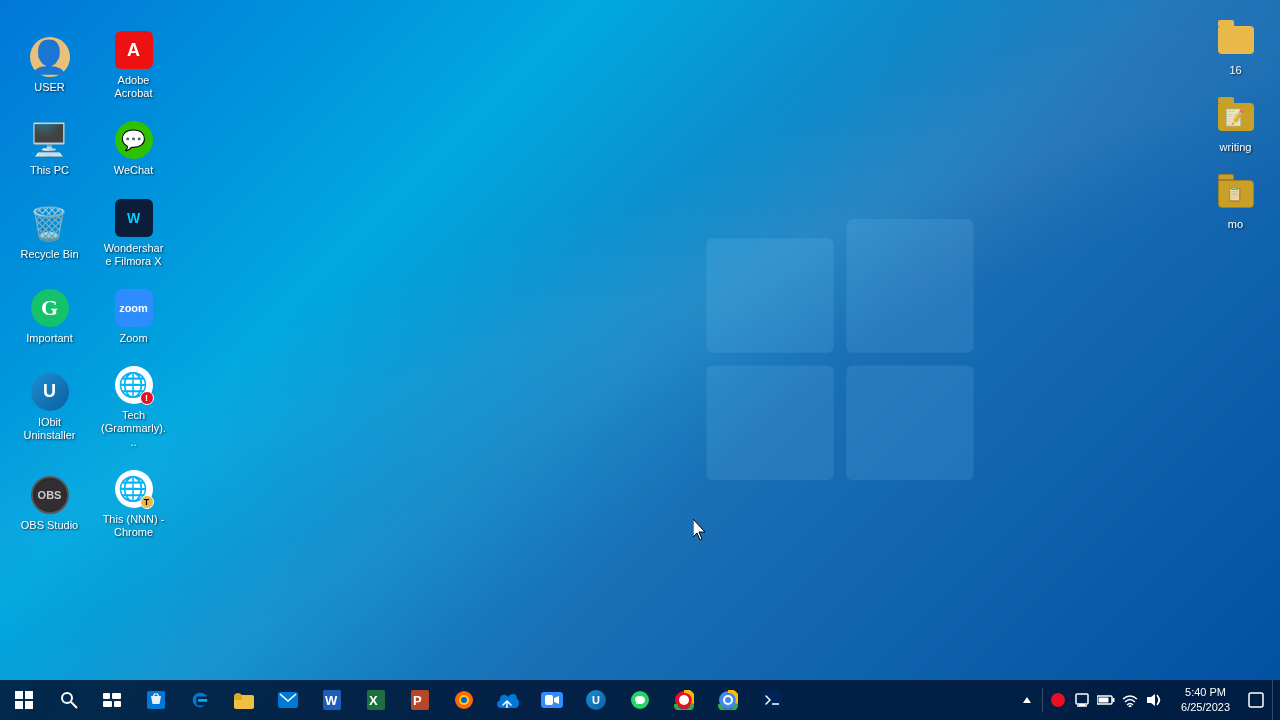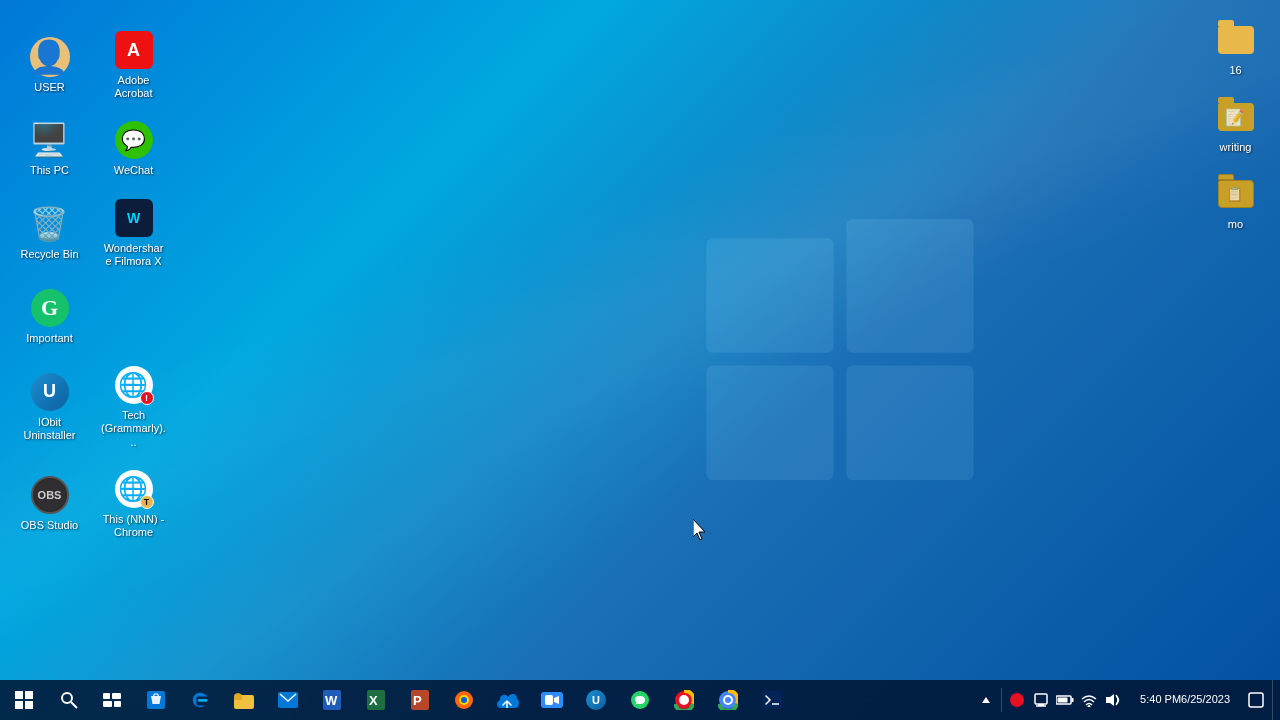--- a/index.html
+++ b/index.html
@@ -167,21 +167,21 @@
       display: flex;
       align-items: center;
       justify-content: center;
       cursor: pointer;
       font-size: 14px;
       color: white;
     }
 
     .clock {
       display: flex;
-      flex-direction: row;
+      flex-direction: column;
       align-items: center;
       justify-content: center;
       padding: 0 10px;
       height: 32px;
       cursor: pointer;
       color: white;
       font-size: 11px;
       line-height: 1.4;
     }
 
@@ -478,20 +478,26 @@
     </div>
   </div>
 
   <div class="icon-pair">
     <div class="desktop-icon">
       <div class="icon-img">
         <div class="grammarly-icon">G</div>
       </div>
       <div class="icon-label">Important</div>
     </div>
+    <div class="desktop-icon">
+      <div class="icon-img">
+        <div class="zoom-icon-img" style="font-size:11px;">zoom</div>
+      </div>
+      <div class="icon-label">Zoom</div>
+    </div>
   </div>
 
   <div class="icon-pair">
     <div class="desktop-icon">
       <div class="icon-img">
         <div class="iobit-icon">U</div>
       </div>
       <div class="icon-label">IObit Uninstaller</div>
     </div>
     <div class="desktop-icon">

